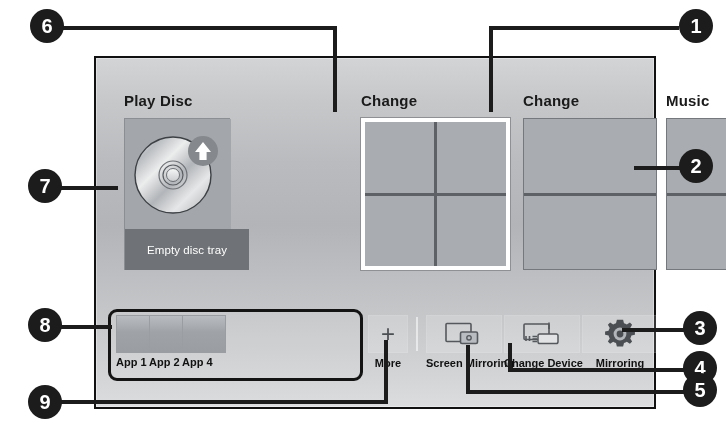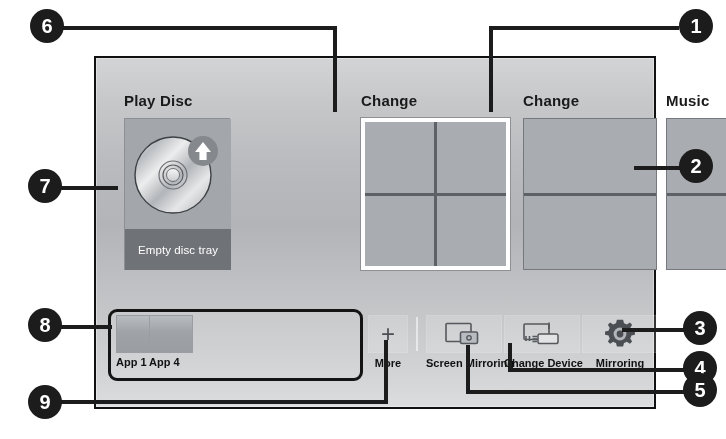--- a/index.html
+++ b/index.html
@@ -44,21 +44,21 @@
     width:106px;height:152px;
     background:#9fa2a6;
     border:1px solid #8b8e92;
     box-sizing:border-box;
   }
   .disc-art{
     position:absolute;left:0;top:0;width:106px;height:110px;
     background:#a3a6aa;
   }
   .disc-label{
-    position:absolute;left:0;top:110px;width:106px;height:41px;
+    position:absolute;left:0;top:110px;width:124px;height:41px;
     background:#6f7276;
     color:#ffffff;font-size:11.5px;
     display:flex;align-items:center;justify-content:center;
     letter-spacing:0.1px;
   }
 
   
   .grid-tile{position:absolute;box-sizing:border-box;}
   .grid-tile .cells{position:absolute;left:0;top:0;right:0;bottom:0;display:grid;gap:3px;background:#5e6165;}
   .grid-tile .cells > i{display:block;background:#a9acb0;}
@@ -235,20 +235,24 @@
 
         <div class="app-group"></div>
 
         <div class="app-strip" style="left:20px;top:14px;">
           <div class="app-item">
             <div class="app-thumb"></div>
             <div class="app-name">App 1</div>
           </div>
           <div class="app-item">
             <div class="app-thumb"></div>
+            <div class="app-name">App 2</div>
+          </div>
+          <div class="app-item">
+            <div class="app-thumb"></div>
             <div class="app-name">App 4</div>
           </div>
         </div>
 
         <div class="tool tool-more">
           <div class="tool-box">
             <span class="plus">+</span>
           </div>
           <div class="tool-name">More</div>
         </div>

